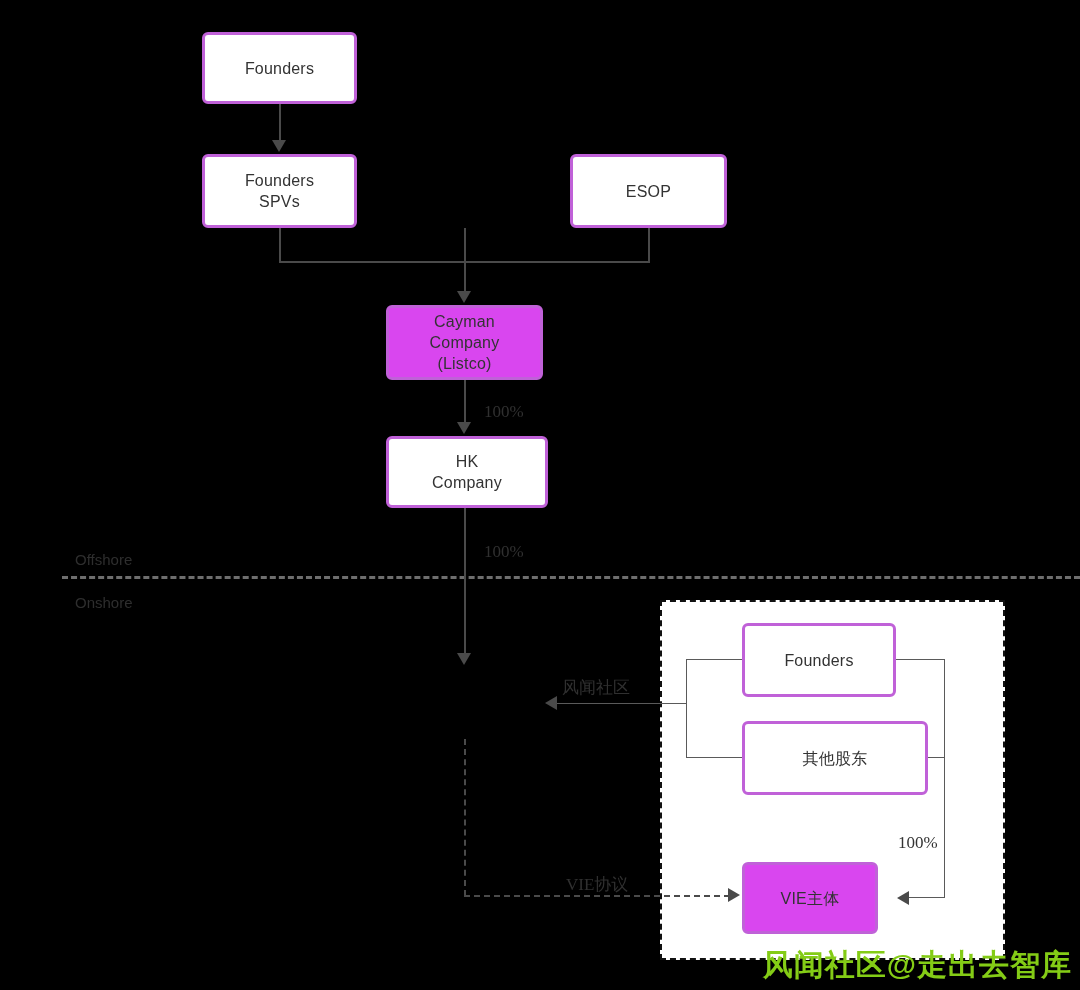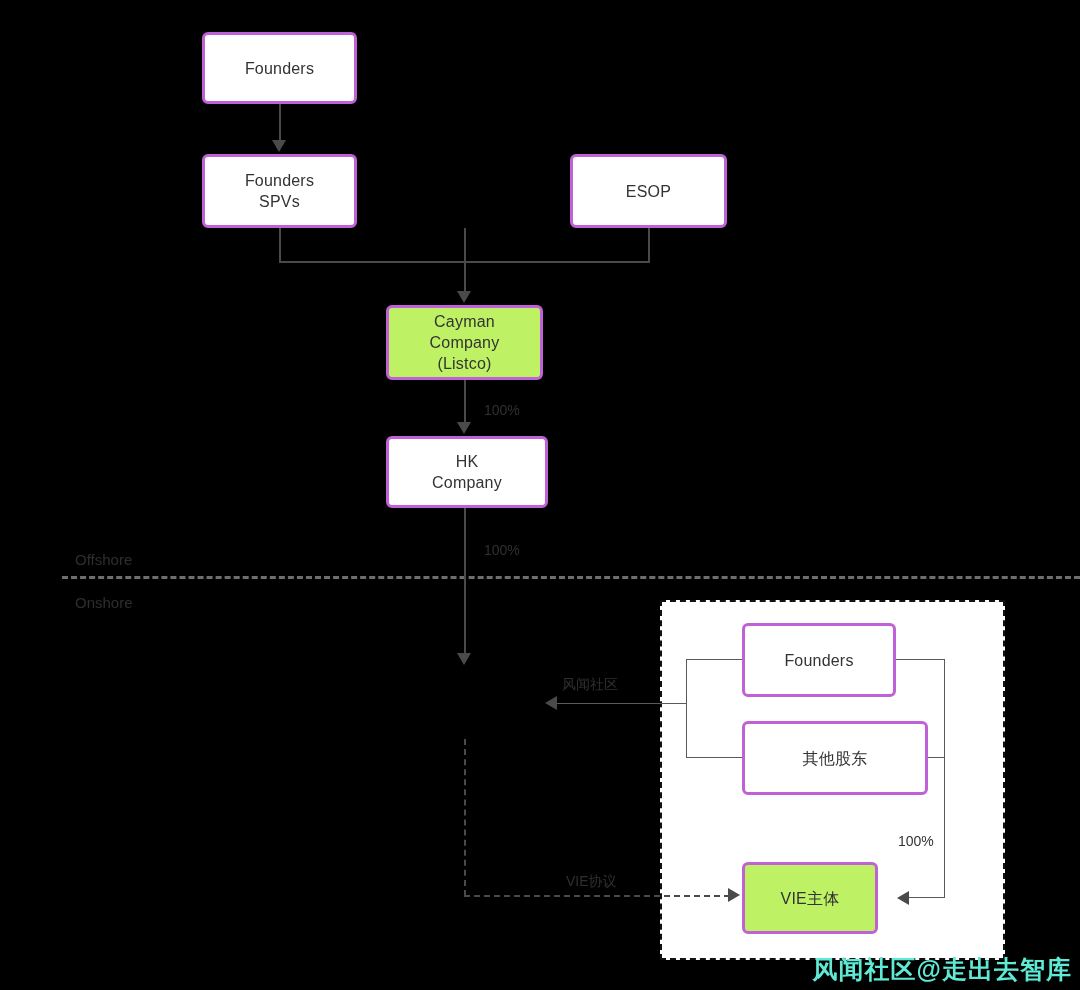--- a/index.html
+++ b/index.html
@@ -26,21 +26,21 @@
     display: flex;
     align-items: center;
     justify-content: center;
     text-align: center;
     font-size: 16px;
     line-height: 21px;
     letter-spacing: .2px;
     white-space: pre-line;
     z-index: 5;
   }
-  .node.gray { background: #bef264; }
+  .node.gray { background: #d946ef; }
 
   
   .vline {
     position: absolute;
     width: 0;
     border-left: 2px solid #4a4a4a;
     z-index: 2;
   }
   .hline {
     position: absolute;
@@ -74,24 +74,25 @@
     width: 0; height: 0;
     border-top: 7px solid transparent;
     border-bottom: 7px solid transparent;
     border-left: 12px solid #4a4a4a;
     z-index: 3;
   }
 
   
   .edge-label {
     position: absolute;
-    font-size: 14px;
+    font-size: 17px;
     color: #3c3c3c;
     white-space: nowrap;
     z-index: 4;
+    font-family: Liberation Serif, serif;
   }
   .edge-label.dim { color: #303030; }
   .edge-label.on-white { color: #333333; }
 
   
   .divider {
     position: absolute;
     left: 62px;
     width: 1018px;
     height: 0;
@@ -117,23 +118,23 @@
     background: #ffffff;
     border: 2px dashed #111111;
     z-index: 1;
   }
 
   
   #watermark {
     position: absolute;
     right: 8px;
     bottom: 4px;
-    font-size: 25px;
+    font-size: 30px;
     font-weight: bold;
-    color: #5eead4;
+    color: #84cc16;
     letter-spacing: 1px;
     white-space: nowrap;
     z-index: 20;
   }
 </style>
 </head>
 <body>
 
 <div id="stage">
 

